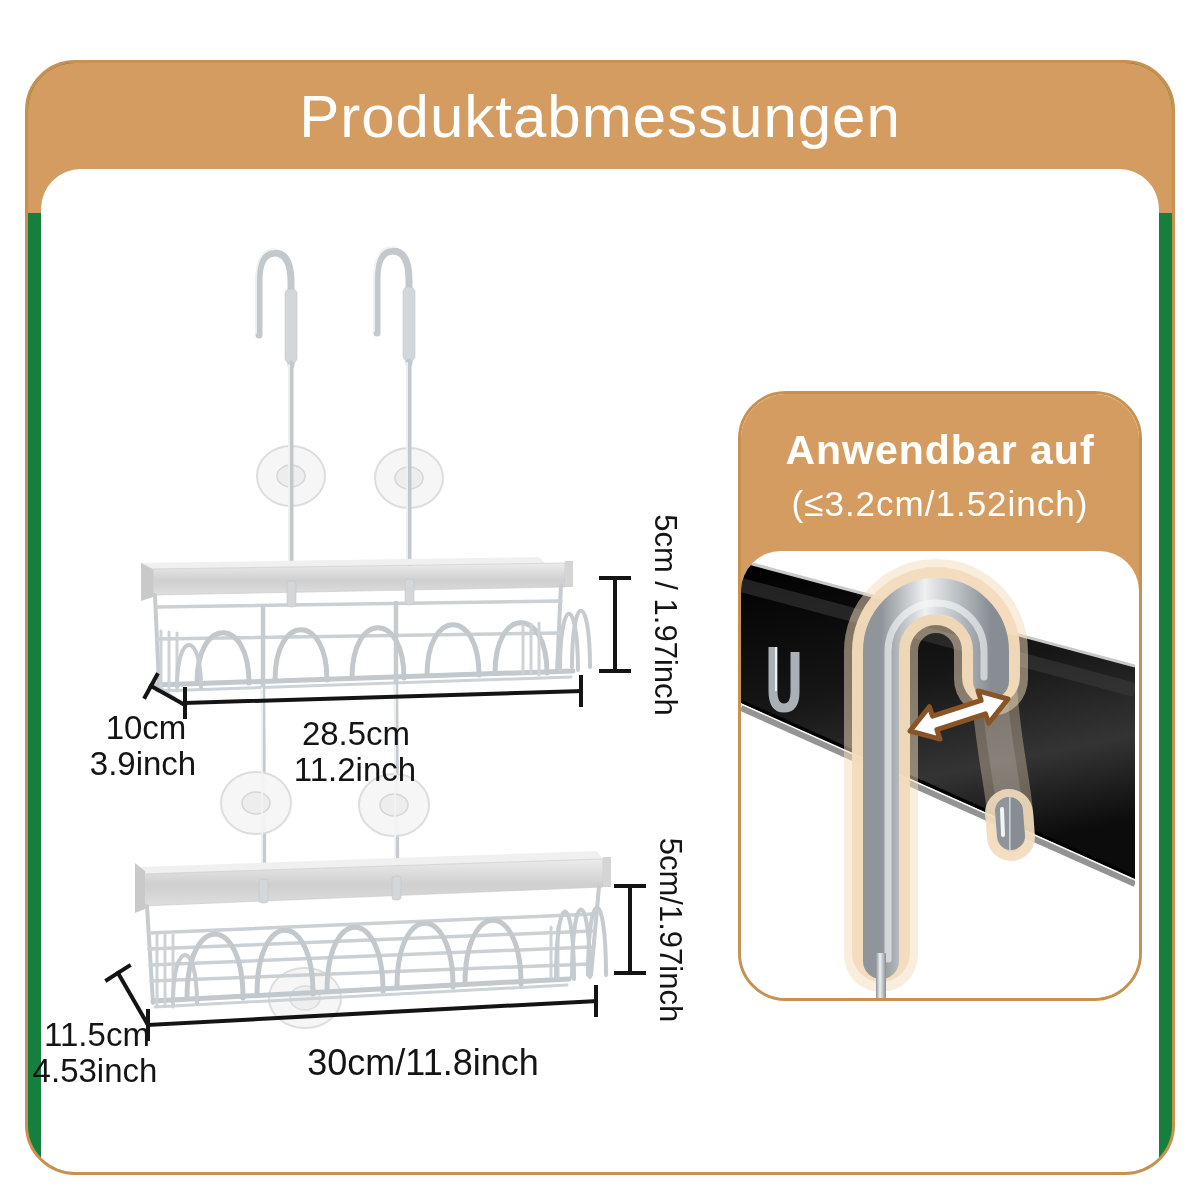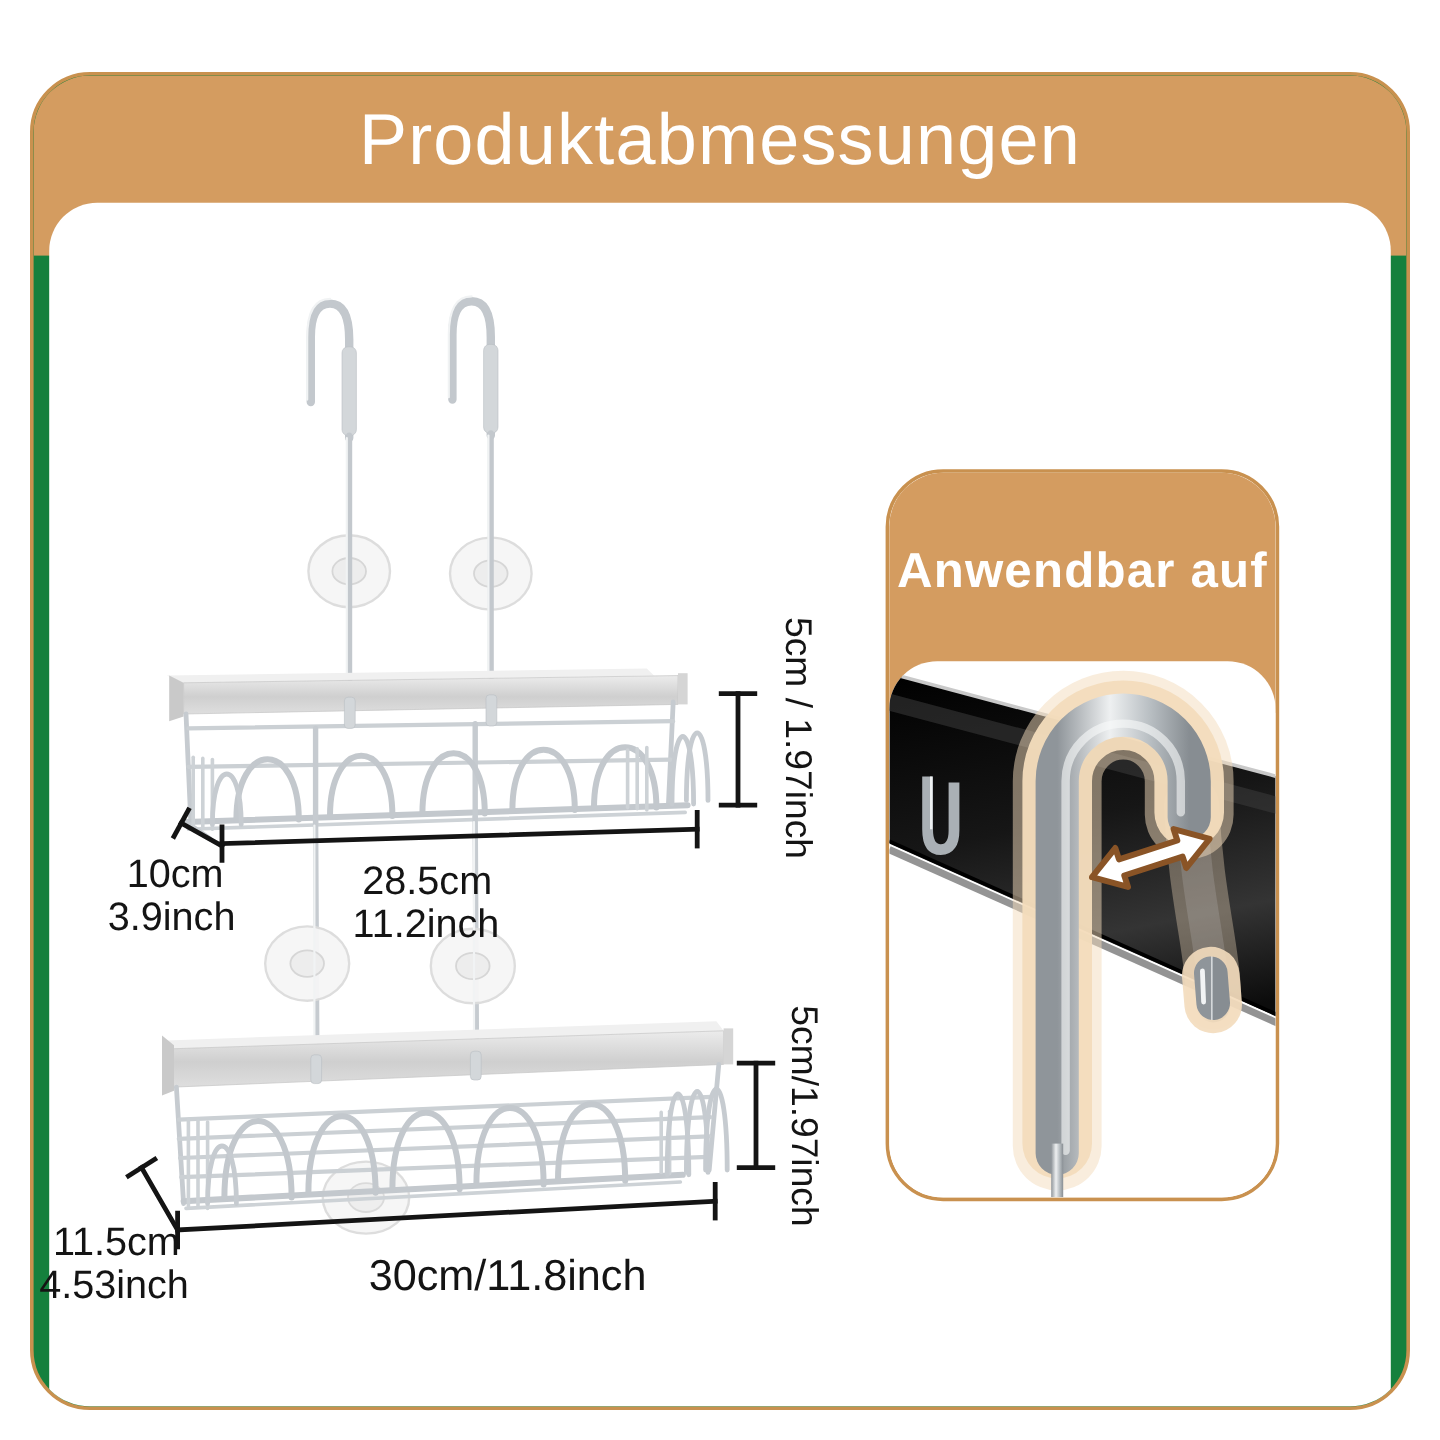--- a/index.html
+++ b/index.html
@@ -11,21 +11,21 @@
   .header-bg{position:absolute;top:0;left:0;right:0;height:150px;
         background:var(--accent-orange,#D49C60);}
   .card-header{position:absolute;top:0;left:0;right:0;height:106px;
         display:flex;align-items:center;justify-content:center;}
   .card-title{margin:0;color:#fff;font-size:60px;font-weight:400;letter-spacing:1px;}
   .content-inset{position:absolute;top:106px;left:13px;right:13px;bottom:0;
         background:#fff;border-radius:40px 40px 0 0;}
   .figure-svg{position:absolute;left:-5px;top:170px;width:700px;height:880px;}
 
   
-  .panel{position:absolute;left:710px;top:328px;width:328px;height:610px;
+  .panel{position:absolute;left:710px;top:328px;width:404px;height:610px;
         box-sizing:border-box;border:3px solid var(--border-orange,#C9914F);
         border-radius:48px;background:#fff;overflow:hidden;}
   .panel-head{position:absolute;top:0;left:0;right:0;height:200px;
         background:var(--accent-orange,#D49C60);}
   .panel-texts{position:absolute;top:0;left:0;right:0;height:157px;
         display:flex;flex-direction:column;align-items:center;justify-content:center;
         padding-top:6px;box-sizing:border-box;}
   .panel-title{color:#fff;font-size:41px;font-weight:700;letter-spacing:1px;}
   .panel-subtitle{color:#fff;font-size:35px;font-weight:400;margin-top:10px;letter-spacing:1px;}
   .photo{position:absolute;top:157px;left:0;right:0;bottom:0;background:#fff;
@@ -212,20 +212,21 @@
         <text class="dimtext" x="74" y="813" text-anchor="middle">11.5cm</text>
         <text class="dimtext" x="72" y="849" text-anchor="middle">4.53inch</text>
         <text class="dimtext" x="400" y="842" text-anchor="middle" style="font-size:36px">30cm/11.8inch</text>
       </g>
     </svg>
 
     <div class="panel">
       <div class="panel-head"></div>
       <div class="panel-texts">
         <div class="panel-title">Anwendbar auf</div>
+        <div class="panel-subtitle">(≤3.2cm/1.52inch)</div>
       </div>
       <div class="photo">
         <svg width="394" height="447" viewBox="0 0 394 447">
           <defs>
             <linearGradient id="door" x1="0" y1="0" x2=".25" y2="1">
               <stop offset="0" stop-color="#000000"></stop>
                 <stop offset=".45" stop-color="#161616"></stop>
               <stop offset=".75" stop-color="#343434"></stop>
                 <stop offset="1" stop-color="#0c0c0c"></stop>
             </linearGradient>

